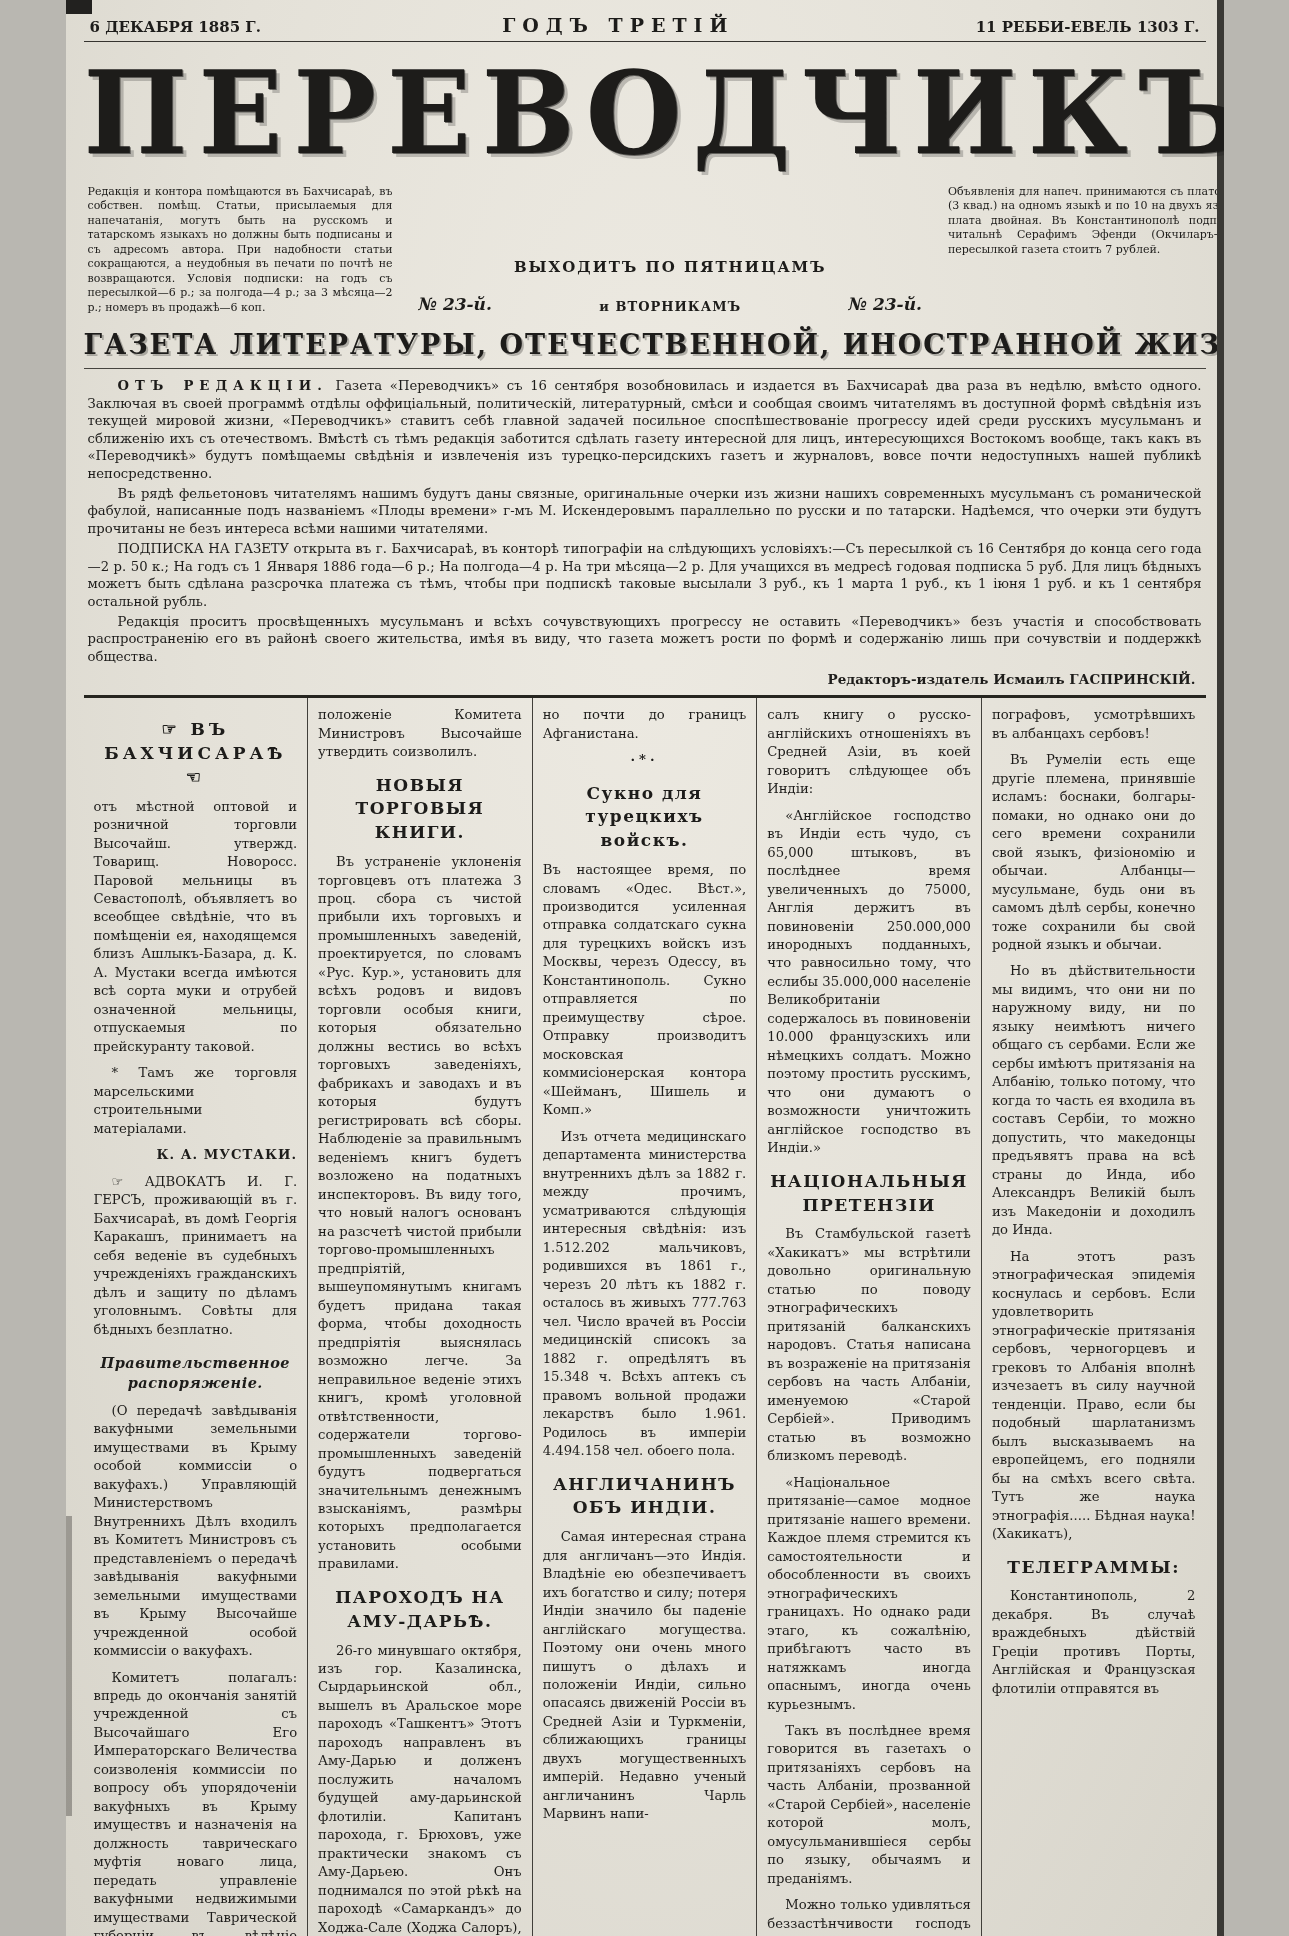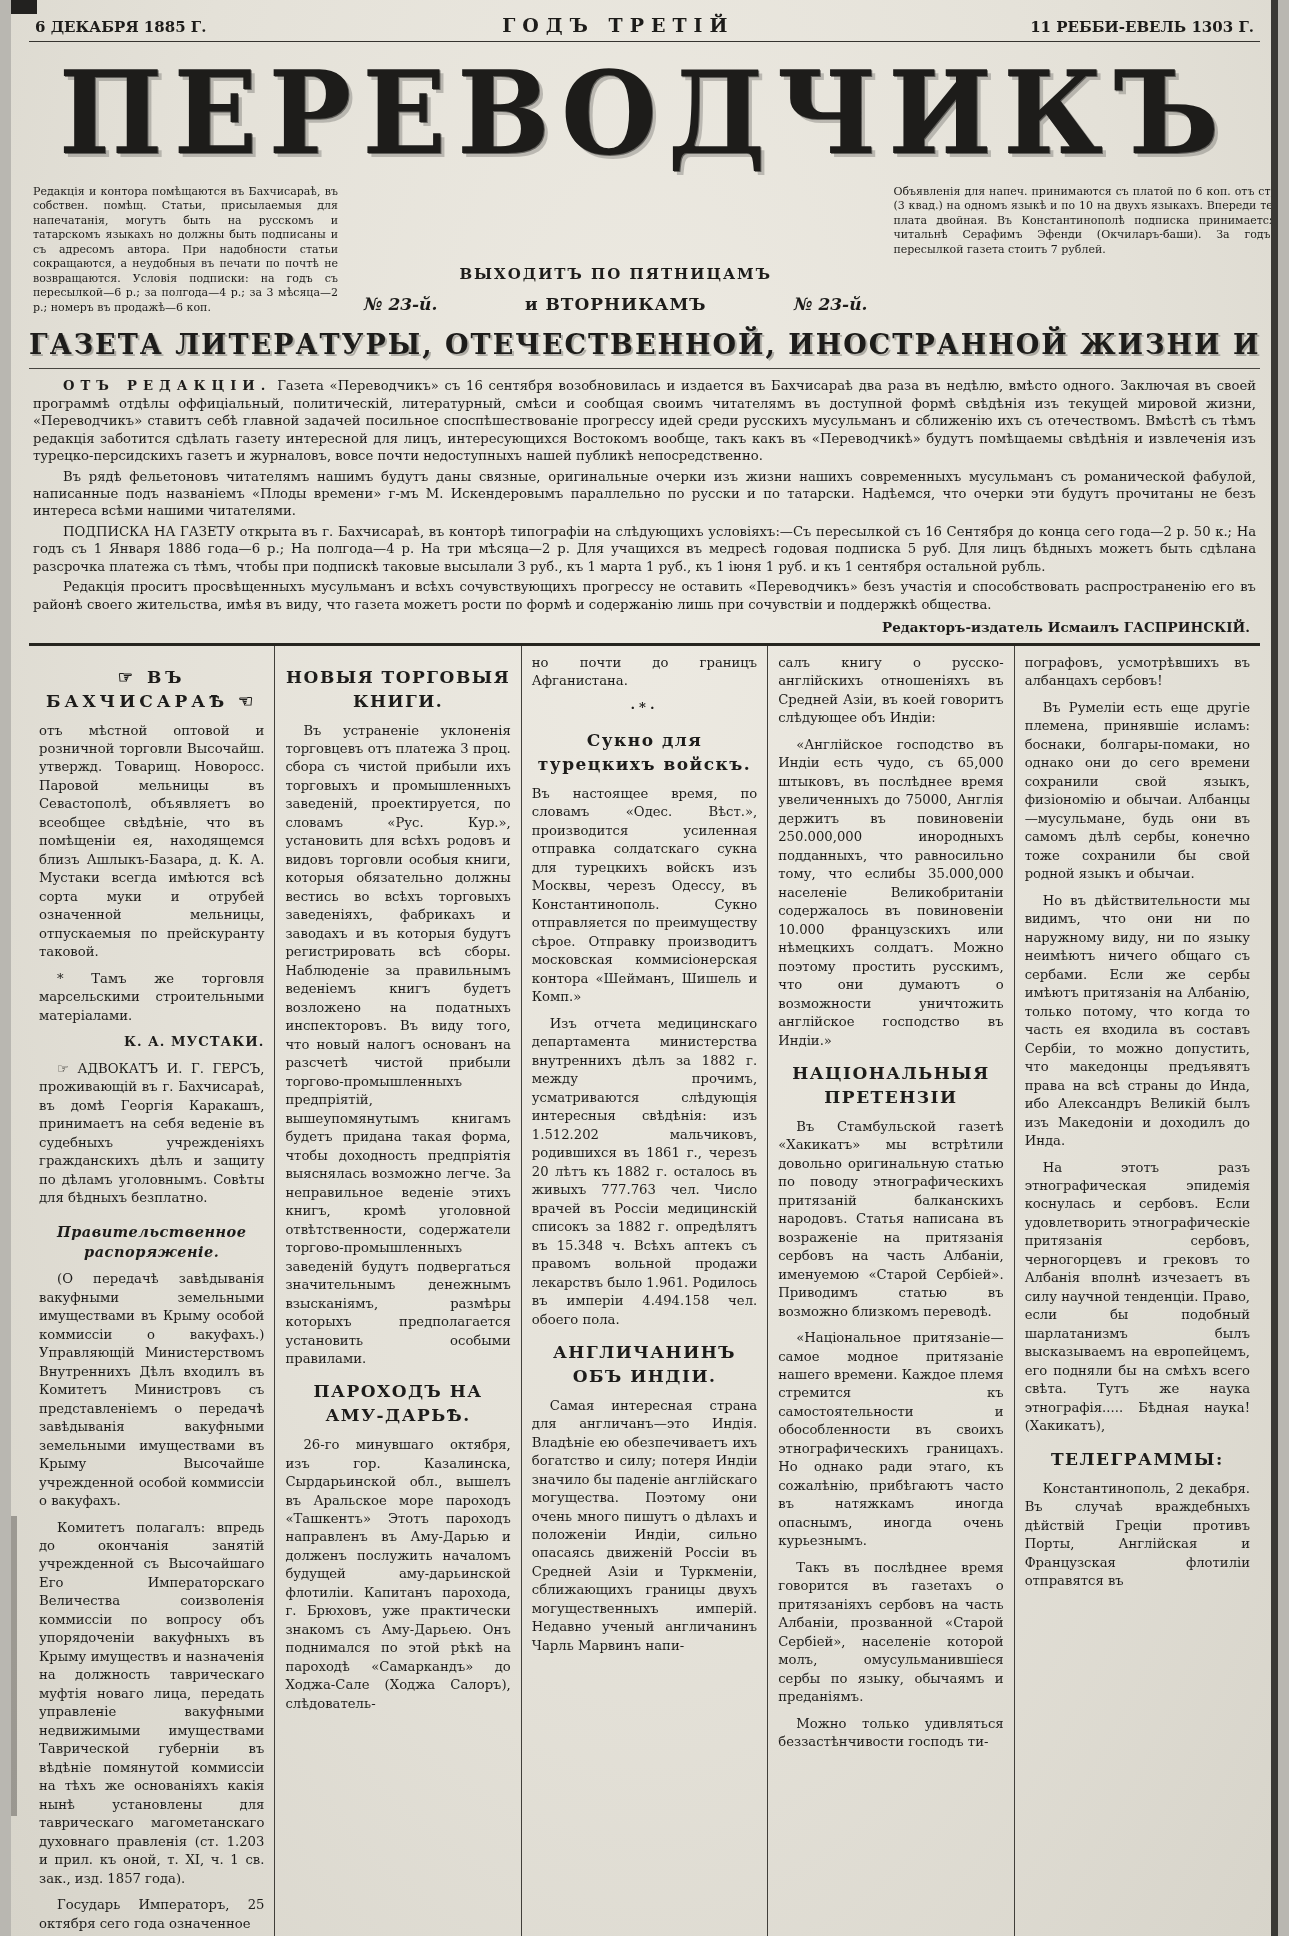--- a/index.html
+++ b/index.html
@@ -1,17 +1,17 @@
 <!DOCTYPE html>
 <html><head>
 <meta charset="utf-8">
 <style>
   html,body { margin:0; padding:0; background:#b9b7b1; }
   .page {
-    position:relative; width:1267px; height:1936px; margin:0 auto;
+    position:relative; width:1158px; height:1936px; margin:0 auto;
     background: radial-gradient(ellipse at 50% 28%, #edeae2 0%, #e4e1d8 55%, #d7d4ca 100%);
     color:#1d1c1a; font-family:"DejaVu Serif", serif;
     overflow:hidden; box-sizing:border-box; padding:8px 18px 0 18px;
   }
   .scan-edge-right { position:absolute; top:0; right:0; width:7px; height:100%; background:#3a3935; }
   .scan-corner-tl { position:absolute; top:0; left:0; width:26px; height:14px; background:#22211f; }
   .scan-smudge-bl { position:absolute; bottom:120px; left:0; width:6px; height:300px; background:rgba(40,38,35,.35); }
 
   .topbar { display:flex; justify-content:space-between; align-items:flex-end;
     font-weight:bold; font-size:15px; padding:6px 6px 5px 6px; border-bottom:1.5px solid #35332f; }
@@ -25,21 +25,21 @@
   }
 
   .header-info { display:flex; gap:26px; padding:14px 4px 10px 4px; font-size:11px; line-height:1.32; }
   .notice { text-align:justify; }
   .notice-left { flex:0 0 305px; }
   .notice-right { flex:0 0 405px; }
   .issue-center { flex:1; display:flex; align-items:flex-end; justify-content:center; gap:22px; }
   .issue-no { font-size:17px; font-weight:bold; font-style:italic; white-space:nowrap; }
   .schedule { text-align:center; font-weight:bold; }
   .schedule-line1 { font-size:15px; letter-spacing:2px; white-space:nowrap; }
-  .schedule-line2 { font-size:17px; letter-spacing:1px; margin-top:8px; }
+  .schedule-line2 { font-size:13px; letter-spacing:1px; margin-top:20px; }
 
   .banner {
     text-align:center; font-weight:bold; font-size:27px; letter-spacing:2px;
     padding:4px 0 8px 0; white-space:nowrap;
     text-shadow: 2px 2px 0 rgba(25,24,22,.28);
     border-bottom:1px solid #46443f;
   }
 
   .editorial { font-size:13.2px; line-height:1.32; text-align:justify; padding:8px 4px 2px 4px; }
   .editorial p { margin:0 0 3px 0; text-indent:30px; }
@@ -108,20 +108,21 @@
       <p>* Тамъ же торговля марсельскими строительными матеріалами.</p>
       <p class="sig-right">К. А. МУСТАКИ.</p>
       <p>☞ АДВОКАТЪ И. Г. ГЕРСЪ, проживающій въ г. Бахчисараѣ, въ домѣ Георгія Каракашъ, принимаетъ на себя веденіе въ судебныхъ учрежденіяхъ гражданскихъ дѣлъ и защиту по дѣламъ уголовнымъ. Совѣты для бѣдныхъ безплатно.</p>
       <h3 class="gov-head">Правительственное распоряженіе.</h3>
       <p>(О передачѣ завѣдыванія вакуфными земельными имуществами въ Крыму особой коммиссіи о вакуфахъ.) Управляющій Министерствомъ Внутреннихъ Дѣлъ входилъ въ Комитетъ Министровъ съ представленіемъ о передачѣ завѣдыванія вакуфными земельными имуществами въ Крыму Высочайше учрежденной особой коммиссіи о вакуфахъ.</p>
       <p>Комитетъ полагалъ: впредь до окончанія занятій учрежденной съ Высочайшаго Его Императорскаго Величества соизволенія коммиссіи по вопросу объ упорядоченіи вакуфныхъ въ Крыму имуществъ и назначенія на должность таврическаго муфтія новаго лица, передать управленіе вакуфными недвижимыми имуществами Таврической губерніи въ вѣдѣніе помянутой коммиссіи на тѣхъ же основаніяхъ какія нынѣ установлены для таврическаго магометанскаго духовнаго правленія (ст. 1.203 и прил. къ оной, т. XI, ч. 1 св. зак., изд. 1857 года).</p>
       <p>Государь Императоръ, 25 октября сего года означенное</p>
     </div>
 
     <div class="col">
+      <p class="cont">положеніе Комитета Министровъ Высочайше утвердить соизволилъ.</p>
       <h3 class="col-head">НОВЫЯ ТОРГОВЫЯ КНИГИ.</h3>
       <p>Въ устраненіе уклоненія торговцевъ отъ платежа 3 проц. сбора съ чистой прибыли ихъ торговыхъ и промышленныхъ заведеній, проектируется, по словамъ «Рус. Кур.», установить для всѣхъ родовъ и видовъ торговли особыя книги, которыя обязательно должны вестись во всѣхъ торговыхъ заведеніяхъ, фабрикахъ и заводахъ и въ которыя будутъ регистрировать всѣ сборы. Наблюденіе за правильнымъ веденіемъ книгъ будетъ возложено на податныхъ инспекторовъ. Въ виду того, что новый налогъ основанъ на разсчетѣ чистой прибыли торгово-промышленныхъ предпріятій, вышеупомянутымъ книгамъ будетъ придана такая форма, чтобы доходность предпріятія выяснялась возможно легче. За неправильное веденіе этихъ книгъ, кромѣ уголовной отвѣтственности, содержатели торгово-промышленныхъ заведеній будутъ подвергаться значительнымъ денежнымъ взысканіямъ, размѣры которыхъ предполагается установить особыми правилами.</p>
       <h3 class="col-head">ПАРОХОДЪ НА АМУ-ДАРЬѢ.</h3>
       <p>26-го минувшаго октября, изъ гор. Казалинска, Сырдарьинской обл., вышелъ въ Аральское море пароходъ «Ташкентъ» Этотъ пароходъ направленъ въ Аму-Дарью и долженъ послужить началомъ будущей аму-дарьинской флотиліи. Капитанъ парохода, г. Брюховъ, уже практически знакомъ съ Аму-Дарьею. Онъ поднимался по этой рѣкѣ на пароходѣ «Самаркандъ» до Ходжа-Сале (Ходжа Салоръ), слѣдователь-</p>
     </div>
 
     <div class="col">
       <p class="cont">но почти до границъ Афганистана.</p>
       <div class="divider">·*·</div>
       <h3 class="col-head">Сукно для турецкихъ войскъ.</h3>

